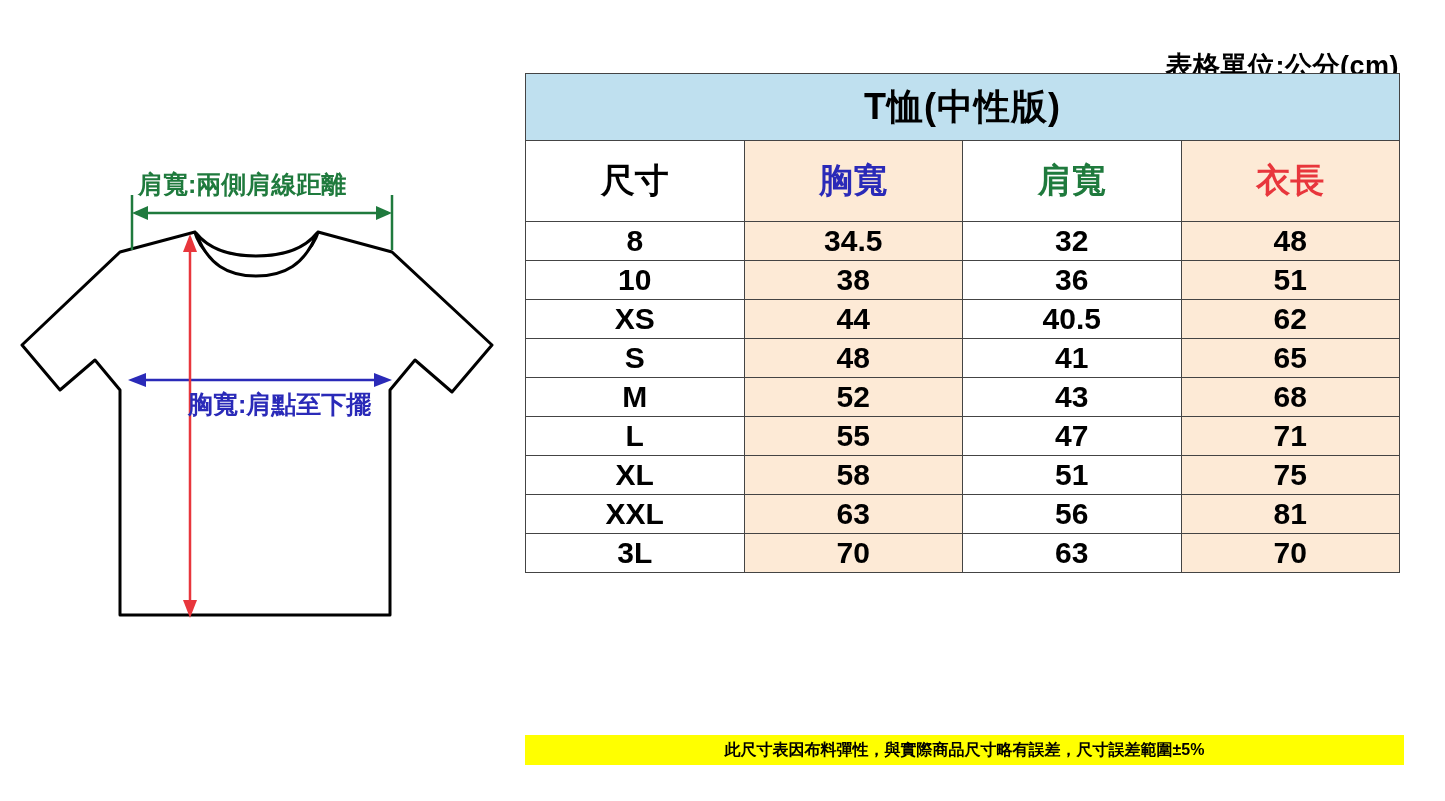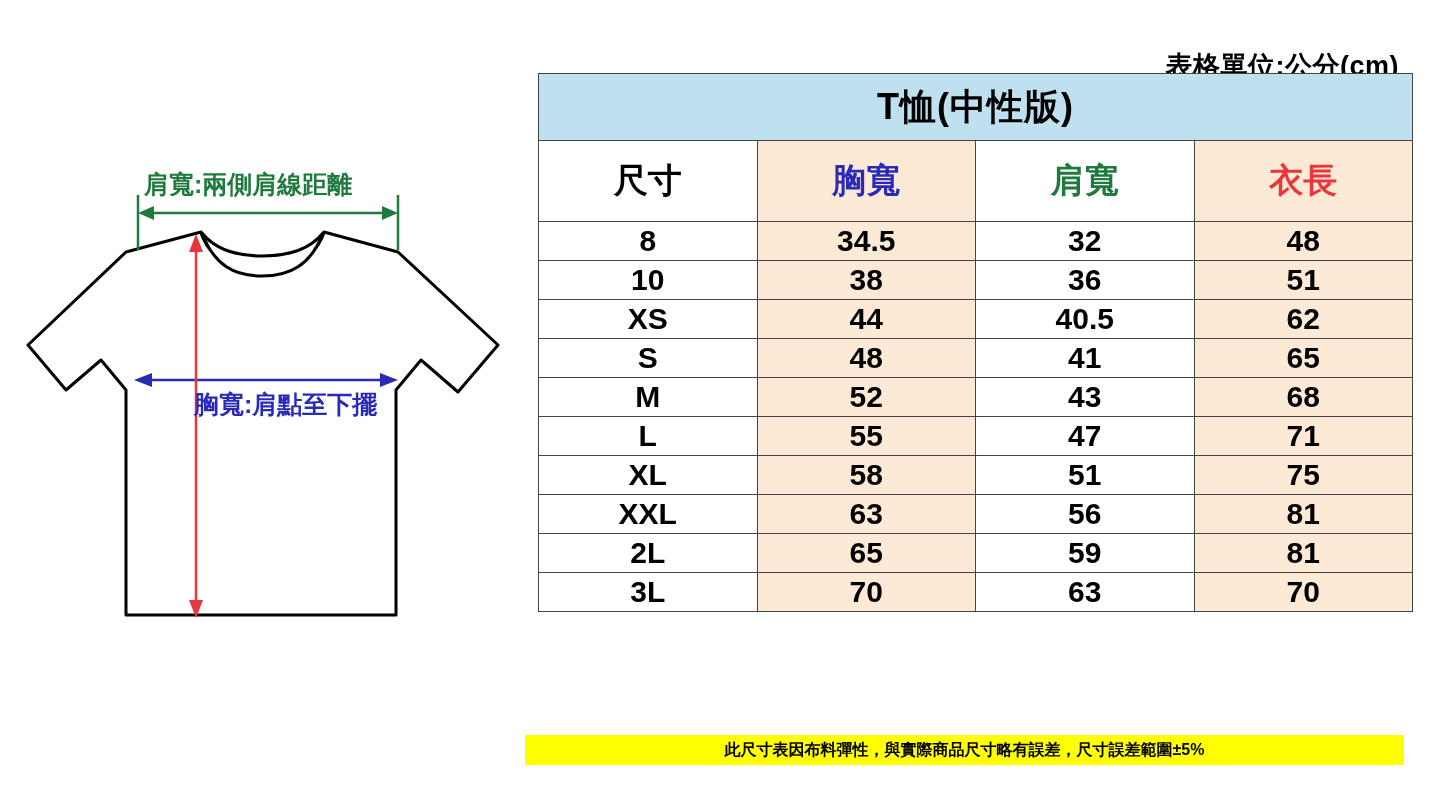--- a/index.html
+++ b/index.html
@@ -12,21 +12,21 @@
     height: 801px;
     font-family: "Liberation Sans", sans-serif;
     color: #000;
     position: relative;
     overflow: hidden;
   }
 
   
   #diagram-panel {
     position: absolute;
-    left: 6px;
+    left: 0;
     top: 0;
     width: 520px;
     height: 611px;
   }
   #diagram-svg {
     position: absolute;
     left: 0;
     top: 0;
   }
   .diag-label {
@@ -57,21 +57,21 @@
     right: 46px;
     top: 28px;
     font-size: 27px;
     font-weight: bold;
     letter-spacing: 0.5px;
     margin-top: 20px;
   }
 
   #size-table-wrap {
     position: absolute;
-    left: 538px;
+    left: 525px;
     top: 73px;
     width: 875px;
   }
   table#size-table {
     border-collapse: collapse;
     width: 875px;
     table-layout: fixed;
   }
   table#size-table td, table#size-table th {
     border: 1.5px solid #444;
@@ -226,26 +226,20 @@
         <td class="c-shoulder">51</td>
         <td class="c-length">75</td>
       </tr>
       <tr>
         <td class="c-size">XXL</td>
         <td class="c-chest">63</td>
         <td class="c-shoulder">56</td>
         <td class="c-length">81</td>
       </tr>
       <tr>
-        <td class="c-size">2L</td>
-        <td class="c-chest">65</td>
-        <td class="c-shoulder">59</td>
-        <td class="c-length">81</td>
-      </tr>
-      <tr>
         <td class="c-size">3L</td>
         <td class="c-chest">70</td>
         <td class="c-shoulder">63</td>
         <td class="c-length">70</td>
       </tr>
     </tbody>
   </table>
 </div>
 
 <div id="footer-note">此尺寸表因布料彈性，與實際商品尺寸略有誤差，尺寸誤差範圍±5%</div>

